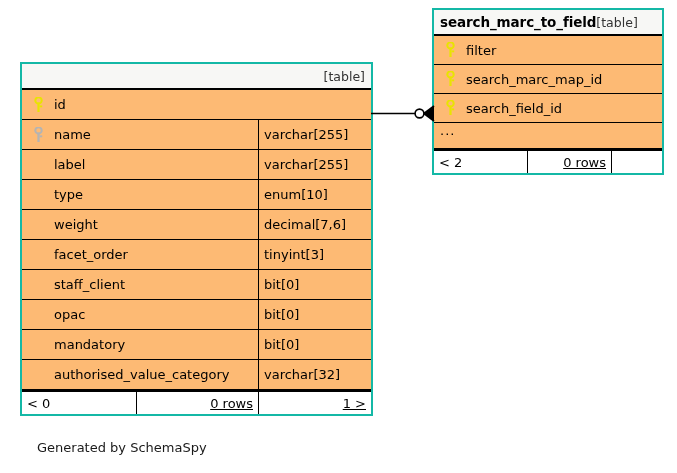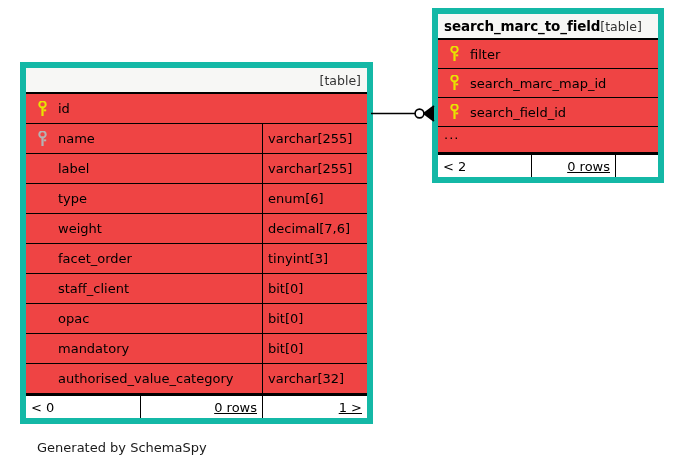--- a/index.html
+++ b/index.html
@@ -14,21 +14,21 @@
     position: relative;
     overflow: hidden;
     font-family: "DejaVu Sans", "Liberation Sans", sans-serif;
     color: #000000;
   }
 
   
   .entity {
     position: absolute;
     box-sizing: border-box;
-    border: 6px solid #14b8a6;
+    border: 2px solid #14b8a6;
     background: #ffffff;
   }
   .entity-header {
     box-sizing: border-box;
     background: #f7f7f5;
     border-bottom: 2px solid #000000;
     display: flex;
     align-items: center;
     padding: 0 6px;
     height: 26px;
@@ -47,21 +47,21 @@
   .header-spread .entity-tag { margin-left: auto; }
   .header-tight .entity-tag { margin-left: 0px; }
 
   
   .col-row {
     box-sizing: border-box;
     display: flex;
     align-items: flex-start;
     height: 30px;
     border-bottom: 1px solid #000000;
-    background: #ef4444;
+    background: #fdba74;
   }
   .col-row:last-of-type { border-bottom: none; }
 
   .col-name-cell {
     box-sizing: border-box;
     display: flex;
     align-items: center;
     height: 100%;
     padding-left: 6px;
     overflow: hidden;
@@ -214,21 +214,21 @@
       <span class="col-label">label</span>
     </div>
     <div class="col-type-cell">varchar[255]</div>
   </div>
 
   <div class="col-row">
     <div class="col-name-cell">
       <span class="key-slot"></span>
       <span class="col-label">type</span>
     </div>
-    <div class="col-type-cell">enum[6]</div>
+    <div class="col-type-cell">enum[10]</div>
   </div>
 
   <div class="col-row">
     <div class="col-name-cell">
       <span class="key-slot"></span>
       <span class="col-label">weight</span>
     </div>
     <div class="col-type-cell">decimal[7,6]</div>
   </div>
 

